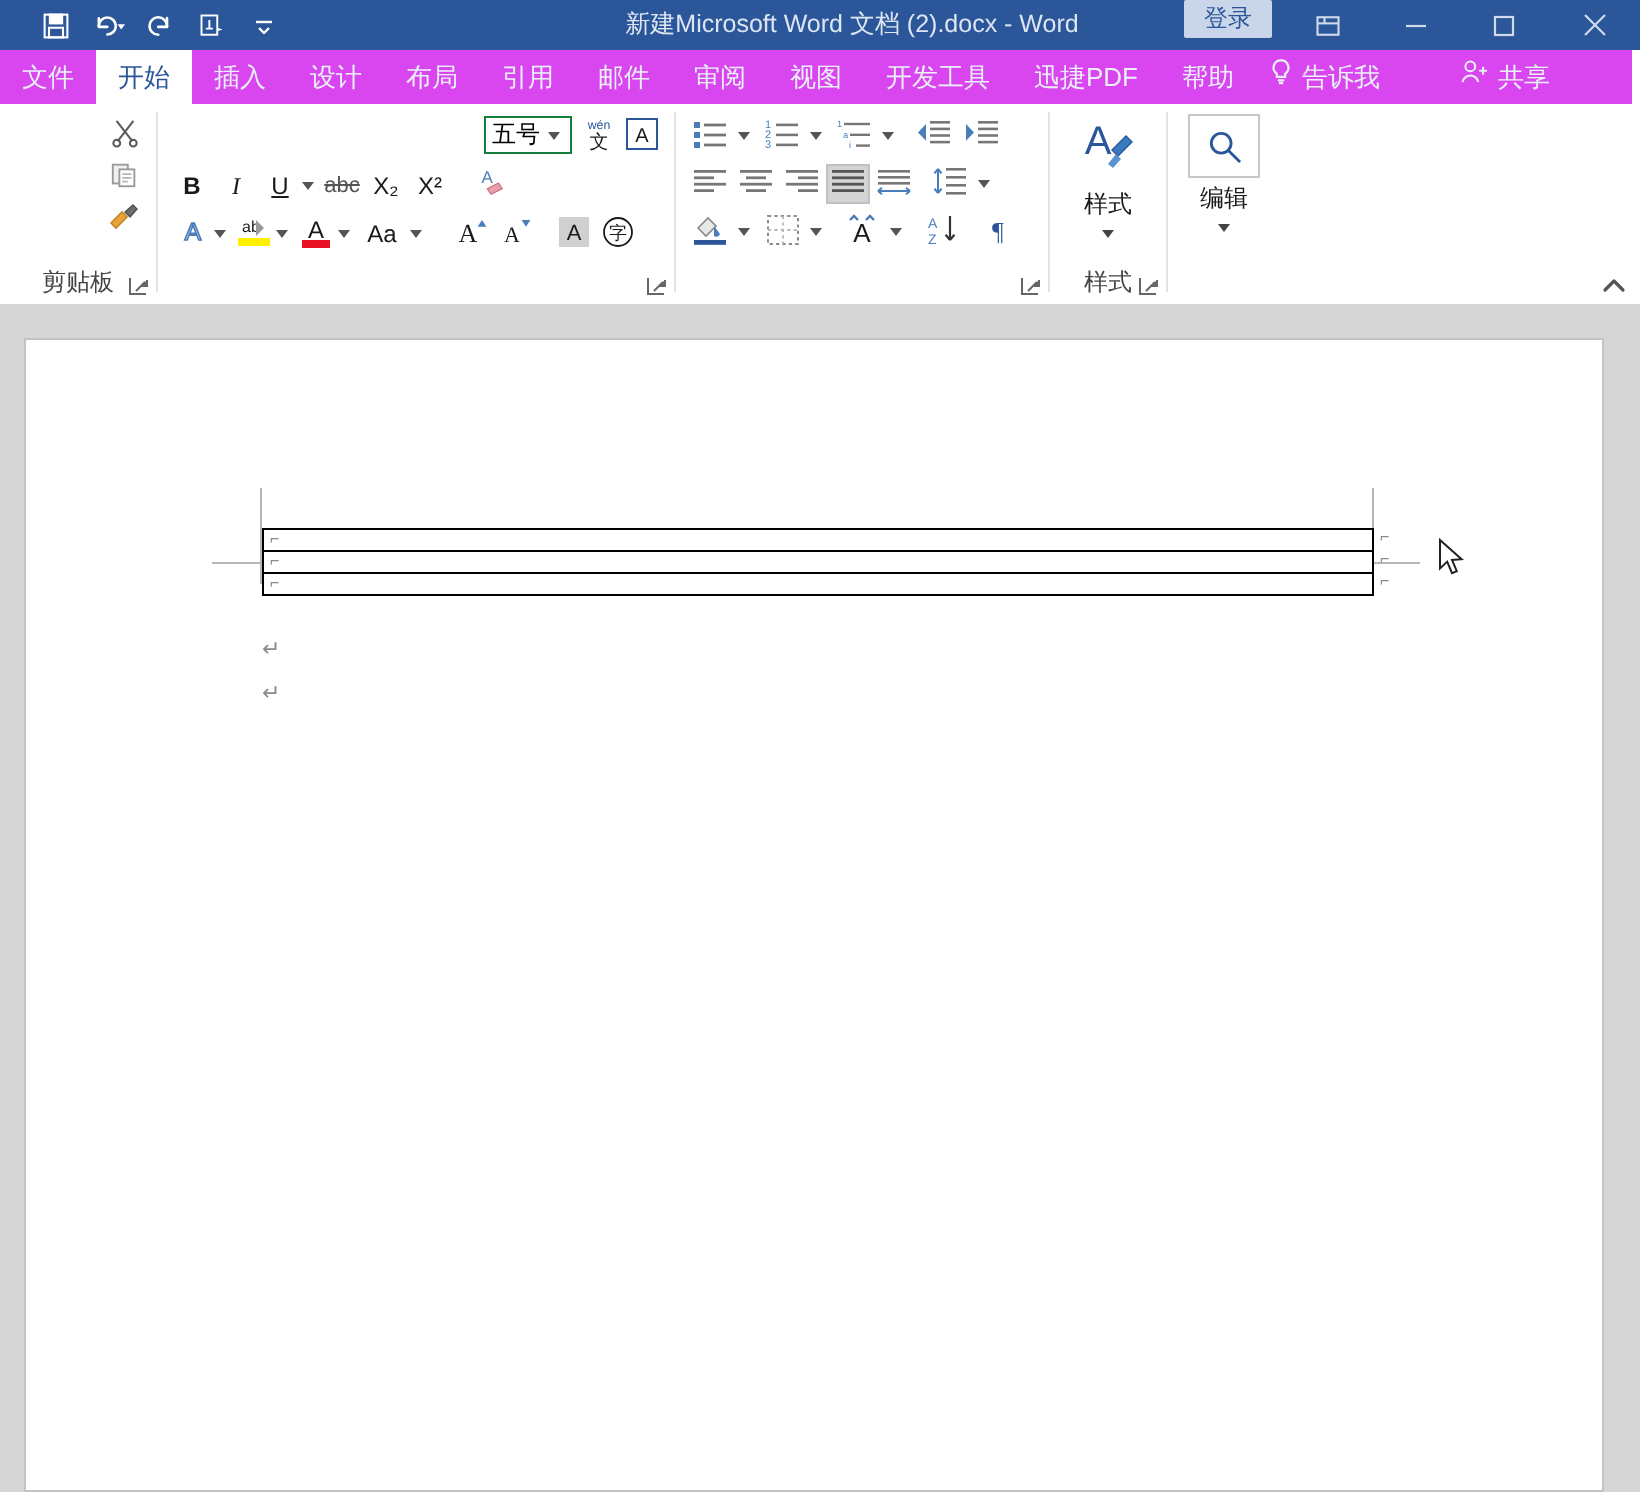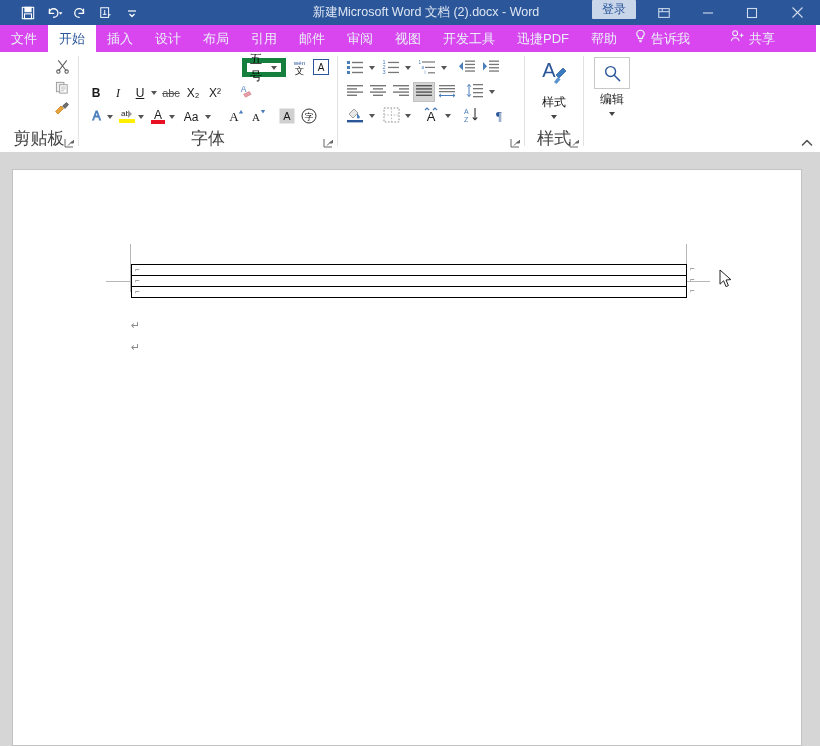--- a/index.html
+++ b/index.html
@@ -52,21 +52,21 @@
   .tab.share{display:flex;align-items:center;gap:4px;margin-left:18px;padding-right:14px;}
 
   
   .ribbon{
     position:absolute;left:0;top:52px;width:820px;height:100px;
     background:#ffffff;border-bottom:1px solid #d4d4d4;
   }
   .rgroup{position:absolute;top:0;height:100px;}
   .rgroup .glabel{
     position:absolute;bottom:2px;width:100%;text-align:center;
-    font-size:17px;color:#444;
+    font-size:12px;color:#444;
   }
   .dlg{
     position:absolute;bottom:3px;right:3px;width:11px;height:11px;color:#666;
   }
   .sep{position:absolute;top:4px;width:1px;height:90px;background:#e2e2e2;}
 
   
   #g-clip{left:0;width:78px;}
   .paste-btn{
     position:absolute;left:8px;top:5px;width:44px;height:66px;
@@ -83,21 +83,21 @@
   
   #g-font{left:79px;width:258px;}
   .fname{
     position:absolute;left:7px;top:6px;width:152px;height:19px;
     border:1px solid #adadad;background:#fff;font-size:12px;
     display:flex;align-items:center;padding-left:3px;box-sizing:border-box;
   }
   .fname .ftxt{flex:1;white-space:nowrap;overflow:hidden;}
   .fsize{
     position:absolute;left:163px;top:6px;width:44px;height:19px;
-    border:5px solid #15803d;background:#fff;font-size:12px;
+    border:1px solid #15803d;background:#fff;font-size:12px;
     display:flex;align-items:center;padding-left:3px;box-sizing:border-box;
   }
   .cbcaret{width:0;height:0;border-left:3px solid transparent;border-right:3px solid transparent;
     border-top:4px solid #555;margin:0 4px;}
   .fbtn{
     position:absolute;height:20px;display:flex;align-items:center;justify-content:center;
     font-size:12px;color:#1a1a1a;
   }
   .fbtn.sq{width:20px;}
   .minicaret{width:0;height:0;border-left:3px solid transparent;border-right:3px solid transparent;
@@ -404,21 +404,20 @@
       </div>
       <div class="fbtn sq" style="left:220px;top:55px;">
         <span>
           <svg width="18" height="18" viewBox="0 0 18 18" fill="none" stroke="#1a1a1a" stroke-width="0.9">
             <circle cx="9" cy="9" r="7"></circle>
             <text x="9" y="12.5" font-size="9" fill="#1a1a1a" stroke="none" text-anchor="middle" font-family="'Liberation Sans',sans-serif">字</text>
           </svg>
         </span>
       </div>
 
-      <div class="glabel">字体</div>
       <div class="dlg">
         <svg width="11" height="11" viewBox="0 0 11 11" fill="none" stroke="#666" stroke-width="1">
           <path d="M1 1 v8 h8"></path>
             <path d="M4 7.5 L8.5 3"></path>
             <path d="M9.5 2 v3 h-3" fill="#666"></path>
         </svg>
       </div>
     </div>
     <div class="sep" style="left:337px;"></div>
 

